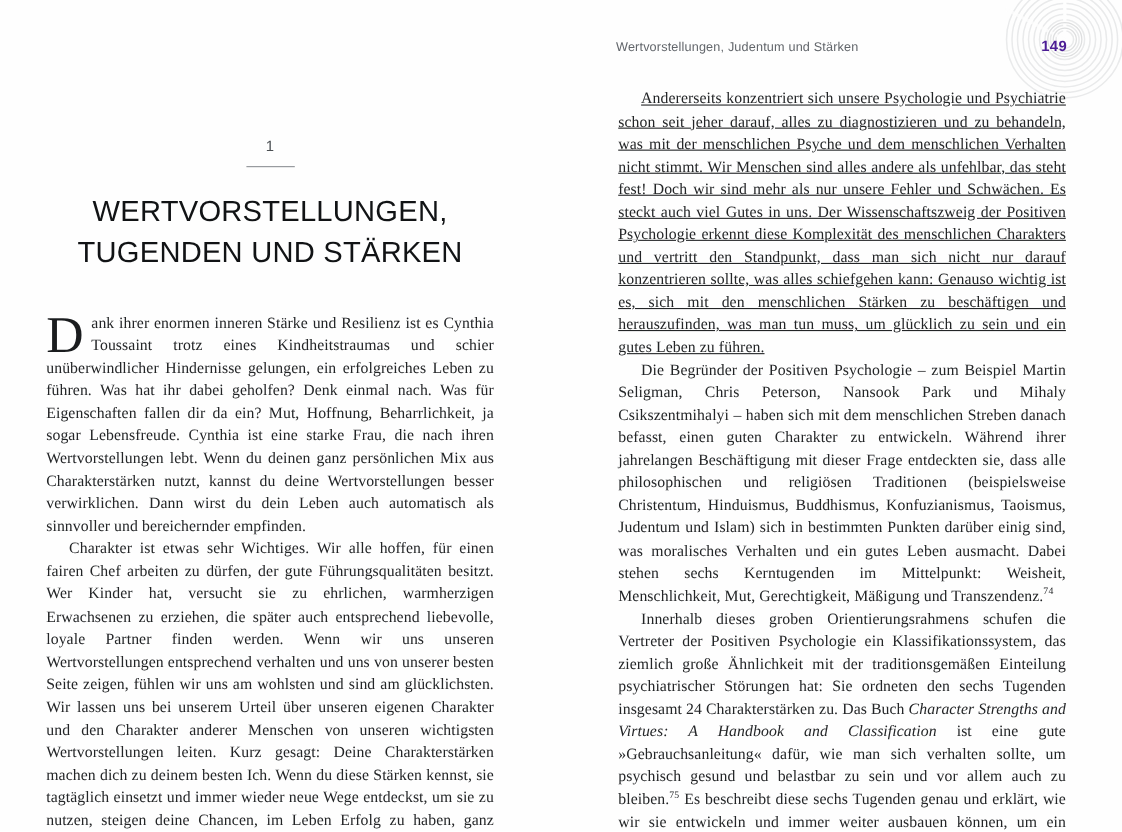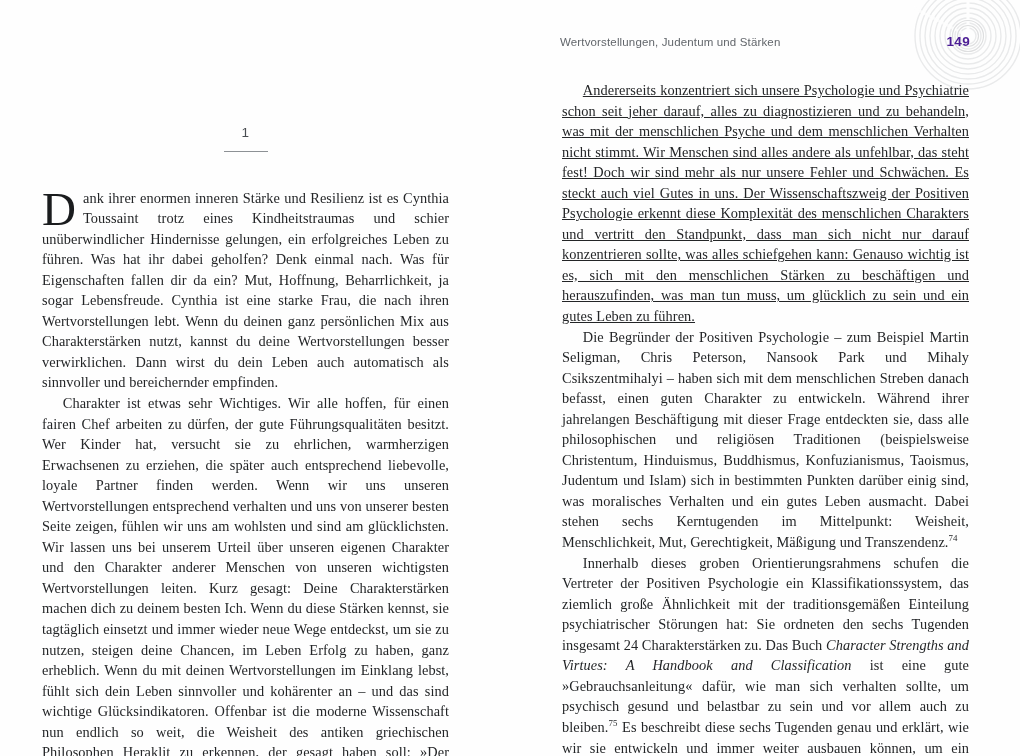--- a/index.html
+++ b/index.html
@@ -170,20 +170,24 @@
   <div class="running-header">
     <span class="rh-title">Wertvorstellungen, Judentum und Stärken</span>
     <span class="rh-pageno">149</span>
   </div>
 
   <div class="col col-left">
 
     <div class="chapter-opener">
       <div class="chapter-number">1</div>
       <div class="chapter-rule"></div>
+      <h1 class="chapter-title">
+        <span class="tline">WERTVORSTELLUNGEN,</span>
+        <span class="tline">TUGENDEN UND STÄRKEN</span>
+      </h1>
     </div>
 
     <div class="body-block">
       <p class="bodytext dropcap-para">
         <span class="dropcap">D</span><span>ank ihrer enormen inneren Stärke und Resilienz ist es Cynthia Toussaint trotz eines Kindheitstraumas und schier unüberwindlicher Hindernisse gelungen, ein erfolgreiches Leben zu führen. Was hat ihr dabei geholfen? Denk einmal nach. Was für Eigenschaften fallen dir da ein? Mut, Hoffnung, Beharrlichkeit, ja sogar Lebensfreude. Cynthia ist eine starke Frau, die nach ihren Wertvorstellungen lebt. Wenn du deinen ganz persönlichen Mix aus Charakterstärken nutzt, kannst du deine Wertvorstellungen besser verwirklichen. Dann wirst du dein Leben auch automatisch als sinnvoller und bereichernder empfinden.</span>
       </p>
       <p class="bodytext">
         <span>Charakter ist etwas sehr Wichtiges. Wir alle hoffen, für einen fairen Chef arbeiten zu dürfen, der gute Führungsqualitäten besitzt. Wer Kinder hat, versucht sie zu ehrlichen, warmherzigen Erwachsenen zu erziehen, die später auch entsprechend liebevolle, loyale Partner finden werden. Wenn wir uns unseren Wertvorstellungen entsprechend verhalten und uns von unserer besten Seite zeigen, fühlen wir uns am wohlsten und sind am glücklichsten. Wir lassen uns bei unserem Urteil über unseren eigenen Charakter und den Charakter anderer Menschen von unseren wichtigsten Wertvorstellungen leiten. Kurz gesagt: Deine Charakterstärken machen dich zu deinem besten Ich. Wenn du diese Stärken kennst, sie tagtäglich einsetzt und immer wieder neue Wege entdeckst, um sie zu nutzen, steigen deine Chancen, im Leben Erfolg zu haben, ganz erheblich. Wenn du mit deinen Wertvorstellungen im Einklang lebst, fühlt sich dein Leben sinnvoller und kohärenter an – und das sind wichtige Glücksindikatoren. Offenbar ist die moderne Wissenschaft nun endlich so weit, die Weisheit des antiken griechischen Philosophen Heraklit zu erkennen, der gesagt haben soll: »Der Charakter des Menschen ist sein Schicksal.«</span>
       </p>
     </div>

